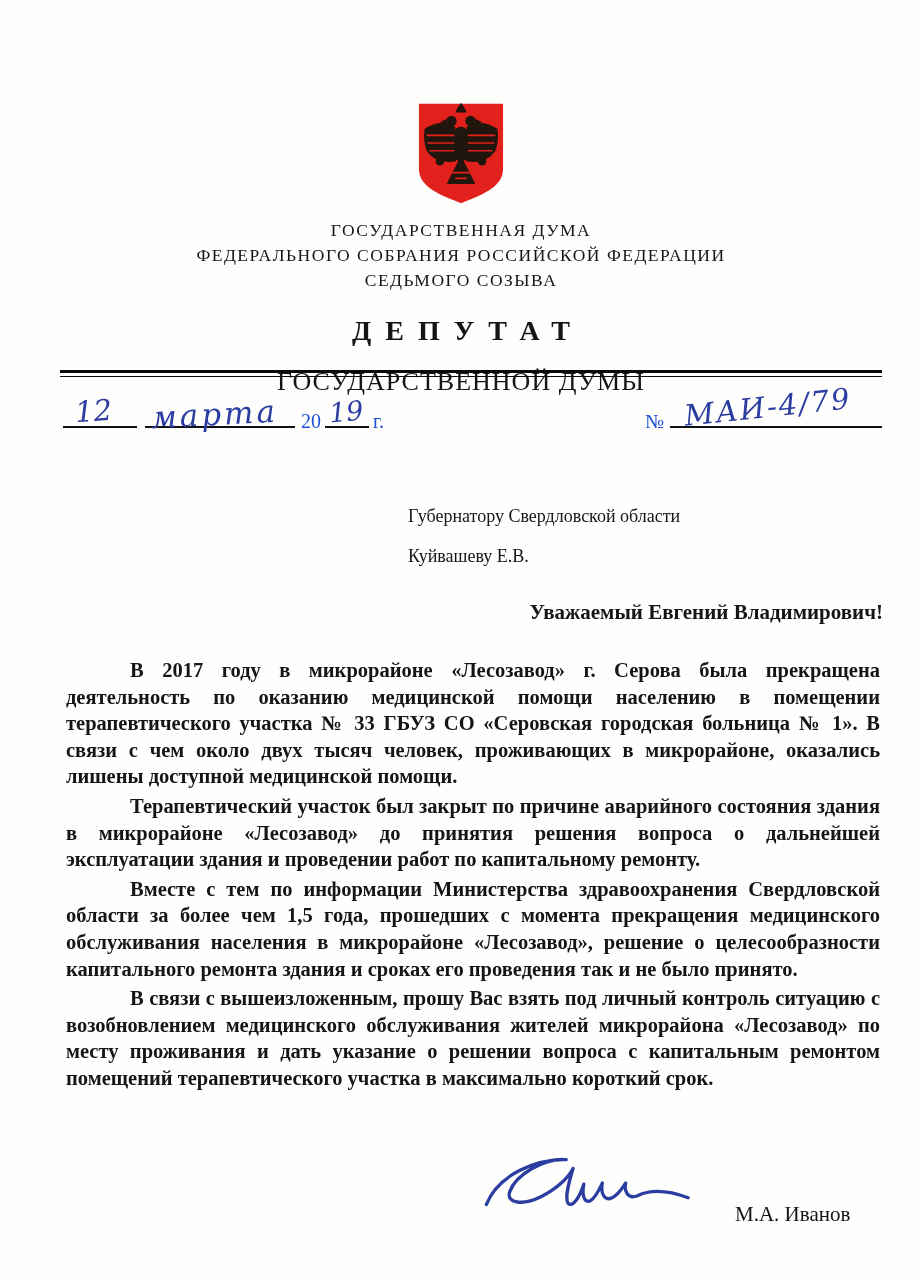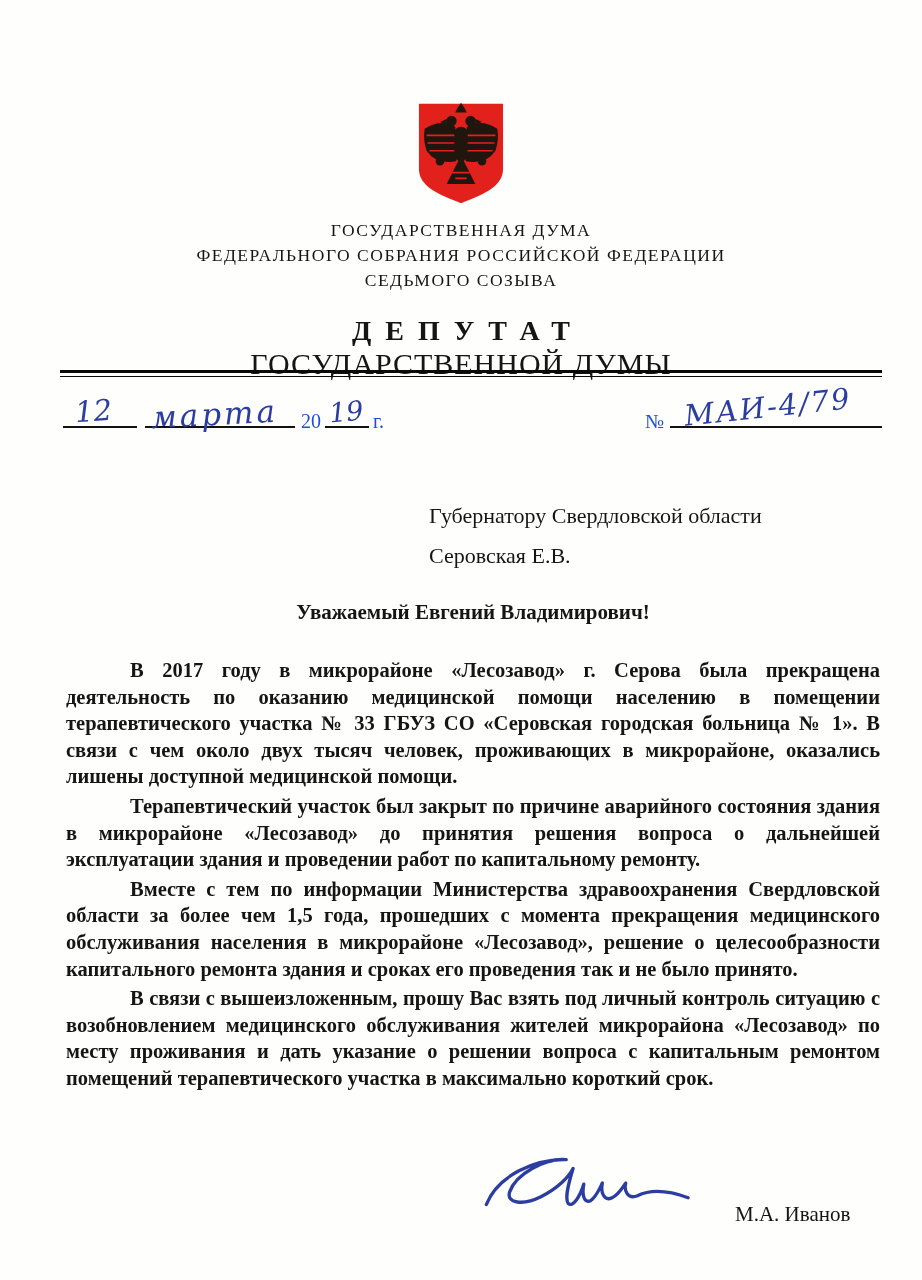--- a/index.html
+++ b/index.html
@@ -11,21 +11,21 @@
     font-family:"Liberation Serif","DejaVu Serif",serif;
     color:#151515;
     overflow:hidden;
   }
   
   .crest-wrap{position:absolute;top:100px;left:0;right:0;text-align:center;}
   .org-block{position:absolute;top:218px;left:0;right:0;text-align:center;}
   .org-line{font-size:17.5px;line-height:25px;letter-spacing:1.5px;white-space:nowrap;}
   .title-block{position:absolute;top:315px;left:0;right:0;text-align:center;}
   .deputat{font-size:28px;font-weight:bold;letter-spacing:14px;line-height:32px;text-indent:14px;}
-  .duma{font-size:30px;letter-spacing:1px;line-height:30px;margin-top:2px;}
+  .duma{font-size:26px;letter-spacing:1px;line-height:30px;margin-top:20px;}
   
   .double-rule{
     position:absolute;top:370px;left:60px;width:822px;height:3px;
     border-top:3.5px solid #0a0a0a;border-bottom:1.8px solid #0a0a0a;
   }
   
   .req-left{position:absolute;left:63px;top:392px;height:55px;font-size:20px;}
   .req-right{position:absolute;right:40px;top:392px;font-size:20px;}
   .blank-line{
     display:inline-block;vertical-align:baseline;
@@ -38,24 +38,24 @@
   .printed{font-size:20px;color:#1d4ed8;}
   .handwritten{
     font-family:"DejaVu Serif",serif;font-style:italic;
     color:#2b3da0;position:absolute;white-space:nowrap;
   }
   .hw-day{font-size:29px;left:12px;bottom:-2px;transform:rotate(-4deg);}
   .hw-month{font-size:31px;left:6px;bottom:-6px;transform:rotate(-3deg);letter-spacing:3px;}
   .hw-year{font-size:27px;left:4px;bottom:-1px;transform:rotate(-5deg);}
   .hw-number{font-size:29px;left:14px;bottom:2px;transform:rotate(-6deg);letter-spacing:2px;}
   
-  .recipient{position:absolute;left:429px;top:496px;font-size:22px;line-height:40px;}
+  .recipient{position:absolute;left:408px;top:496px;font-size:18px;line-height:40px;}
   
   .content{position:absolute;left:63px;top:600px;width:820px;}
-  .salutation{font-size:21px;font-weight:bold;text-align:center;margin:0 0 32px 0;}
+  .salutation{font-size:21px;font-weight:bold;text-align:right;margin:0 0 32px 0;}
   .content p{
     margin:3px;font-size:20.5px;line-height:26.6px;
     text-align:justify;text-indent:64px;font-weight:bold;
   }
   
   .sig-scribble{position:absolute;left:478px;top:1148px;}
   .sig-name{position:absolute;left:735px;top:1202px;font-size:21px;font-weight:normal;white-space:nowrap;}
 </style>
 </head>
 <body>
@@ -100,21 +100,21 @@
   <div class="req-left">
     <span class="blank-line bl-day"><span class="handwritten hw-day">12</span></span><span class="blank-line bl-month"><span class="handwritten hw-month">марта</span></span><span class="printed">20</span><span class="blank-line bl-year"><span class="handwritten hw-year">19</span></span><span class="printed">г.</span>
   </div>
 
   <div class="req-right">
     <span class="printed">№</span><span class="blank-line bl-number"><span class="handwritten hw-number">МАИ-4/79</span></span>
   </div>
 
   <div class="recipient">
     <div>Губернатору Свердловской области</div>
-    <div>Серовская Е.В.</div>
+    <div>Куйвашеву Е.В.</div>
   </div>
 
   <div class="content">
     <div class="salutation">Уважаемый Евгений Владимирович!</div>
     <p>В 2017 году в микрорайоне «Лесозавод» г. Серова была прекращена деятельность по оказанию медицинской помощи населению в помещении терапевтического участка № 33 ГБУЗ СО «Серовская городская больница № 1». В связи с чем около двух тысяч человек, проживающих в микрорайоне, оказались лишены доступной медицинской помощи.</p>
     <p>Терапевтический участок был закрыт по причине аварийного состояния здания в микрорайоне «Лесозавод» до принятия решения вопроса о дальнейшей эксплуатации здания и проведении работ по капитальному ремонту.</p>
     <p>Вместе с тем по информации Министерства здравоохранения Свердловской области за более чем 1,5 года, прошедших с момента прекращения медицинского обслуживания населения в микрорайоне «Лесозавод», решение о целесообразности капитального ремонта здания и сроках его проведения так и не было принято.</p>
     <p>В связи с вышеизложенным, прошу Вас взять под личный контроль ситуацию с возобновлением медицинского обслуживания жителей микрорайона «Лесозавод» по месту проживания и дать указание о решении вопроса с капитальным ремонтом помещений терапевтического участка в максимально короткий срок.</p>
   </div>
 

